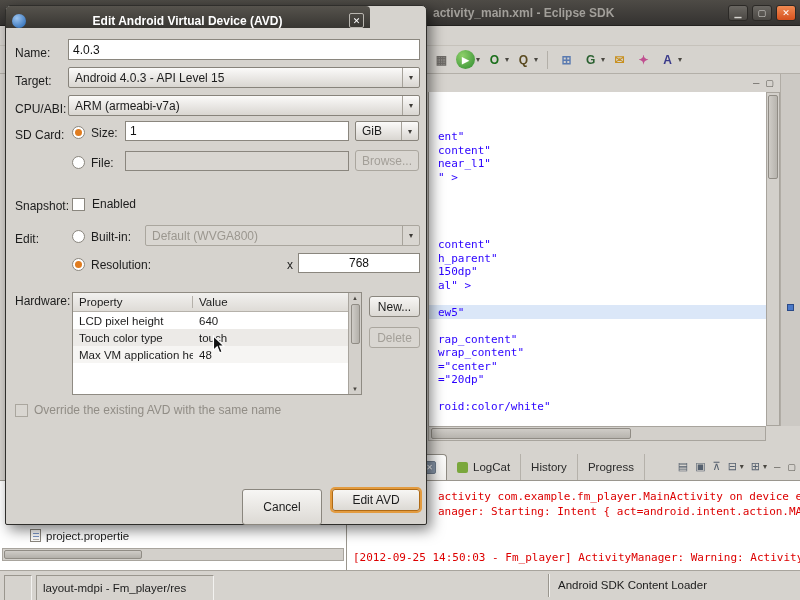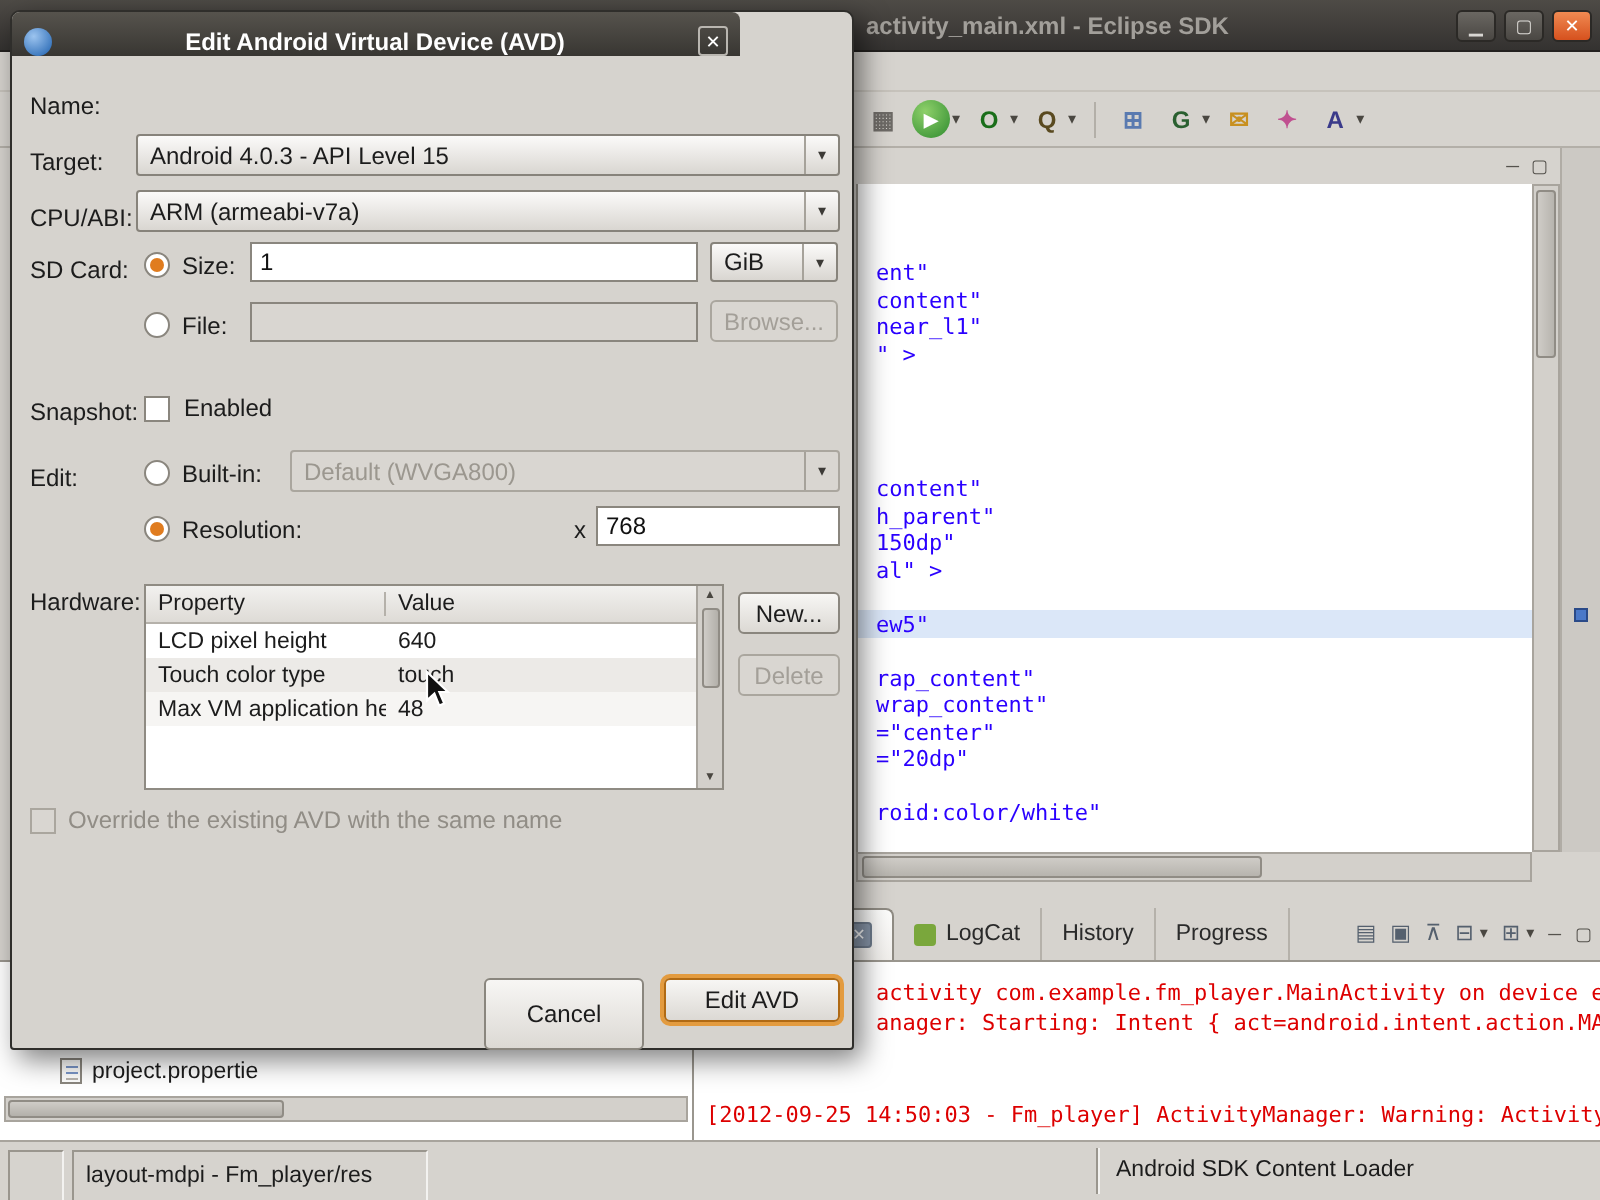--- a/index.html
+++ b/index.html
@@ -245,20 +245,21 @@
   </div>
 
   <div class="abs dialog">
     <div class="abs dtitle">
       <span class="dico"></span>
       <span class="dtext">Edit Android Virtual Device (AVD)</span>
       <span class="dclose">✕</span>
     </div>
 
     <span class="lab" style="left:9px;top:40px">Name:</span>
+    <input class="tin" style="left: 62px; top: 33px; width: 352px; height: 21px;" value="4.0.3">
 
     <span class="lab" style="left:9px;top:68px">Target:</span>
     <div class="combo" style="left:62px;top:61px;width:352px;height:21px">
       <span>Android 4.0.3 - API Level 15</span>
       <span class="arr">▾</span>
     </div>
 
     <span class="lab" style="left:9px;top:96px">CPU/ABI:</span>
     <div class="combo" style="left:62px;top:89px;width:352px;height:21px">
       <span>ARM (armeabi-v7a)</span>
@@ -289,21 +290,21 @@
     <span class="radio" style="left:66px;top:224px"></span>
     <span class="lab" style="left:85px;top:224px">Built-in:</span>
     <div class="combo dis" style="left:139px;top:219px;width:275px;height:21px">
       <span>Default (WVGA800)</span>
       <span class="arr">▾</span>
     </div>
 
     <span class="radio sel" style="left:66px;top:252px"></span>
     <span class="lab" style="left:85px;top:252px">Resolution:</span>
     <span class="lab" style="left:281px;top:252px">x</span>
-    <input class="tin" style="left: 292px; top: 247px; width: 122px; height: 20px;" value="768">
+    <input class="tin" style="left: 292px; top: 247px; width: 122px; height: 20px; text-align: center;" value="768">
 
     <span class="lab" style="left:9px;top:288px">Hardware:</span>
     <div class="hwtable" style="left:66px;top:286px;width:290px;height:103px">
       <div class="hwhead">
         <div class="c1">Property</div>
         <div class="c2">Value</div>
       </div>
       <div class="hwrow">
         <div class="c1">LCD pixel height</div>
         <div class="c2">640</div>

